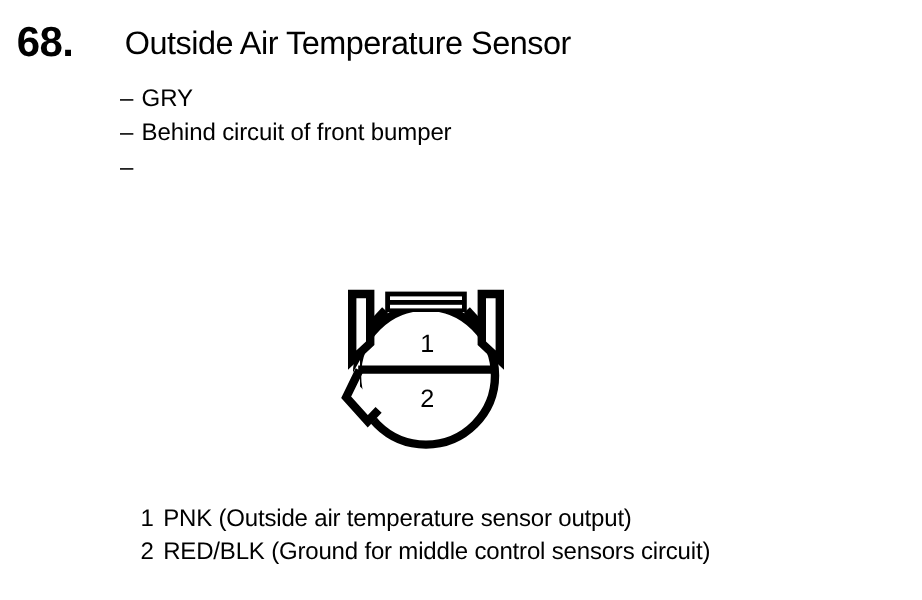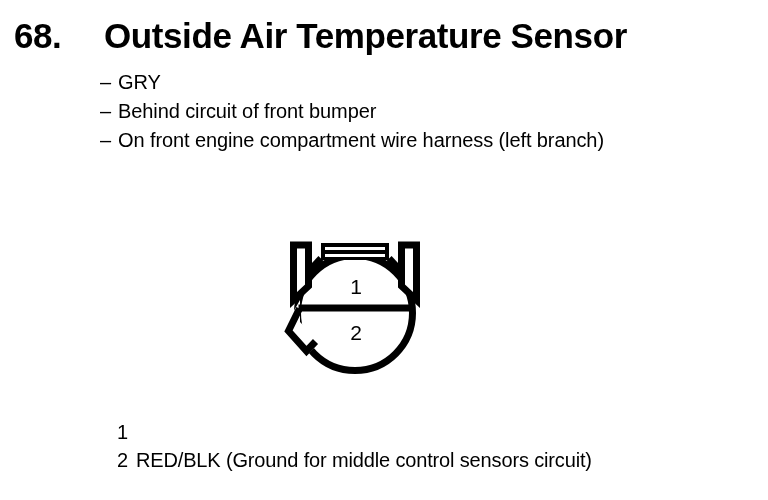--- a/index.html
+++ b/index.html
@@ -33,22 +33,22 @@
     font-size: 35px;
     font-weight: bold;
     letter-spacing: -0.5px;
     line-height: 40px;
     white-space: nowrap;
   }
   #page-title {
     position: absolute;
     left: 104px;
     top: 16px;
-    font-size: 35px;
-    font-weight: bold;
+    font-size: 27px;
+    font-weight: normal;
     letter-spacing: -0.4px;
     line-height: 40px;
     white-space: nowrap;
   }
 
   
   #spec-list {
     position: absolute;
     left: 100px;
     top: 68px;
@@ -147,21 +147,20 @@
     <span class="spec-text">GRY</span>
   </div>
 
   <div class="spec-item">
     <span class="spec-dash">–</span>
     <span class="spec-text">Behind circuit of front bumper</span>
   </div>
 
   <div class="spec-item">
     <span class="spec-dash">–</span>
-    <span class="spec-text">On front engine compartment wire harness (left branch)</span>
   </div>
 
 </div>
 
 <div id="connector-diagram">
 
   <svg id="connector-svg" viewBox="0 0 170 155" xmlns="http://www.w3.org/2000/svg">
 
     <path d="M 27.5 80
              A 30 30 0 0 1 29.0 70.0
@@ -197,20 +196,21 @@
   <span class="pin-number-label" id="pin-label-1">1</span>
 
   <span class="pin-number-label" id="pin-label-2">2</span>
 
 </div>
 
 <div id="pin-legend">
 
   <div class="legend-row">
     <span class="legend-num">1</span>
+    <span class="legend-desc">PNK (Outside air temperature sensor output)</span>
   </div>
 
   <div class="legend-row">
     <span class="legend-num">2</span>
     <span class="legend-desc">RED/BLK (Ground for middle control sensors circuit)</span>
   </div>
 
 </div>
 
 </body></html>

